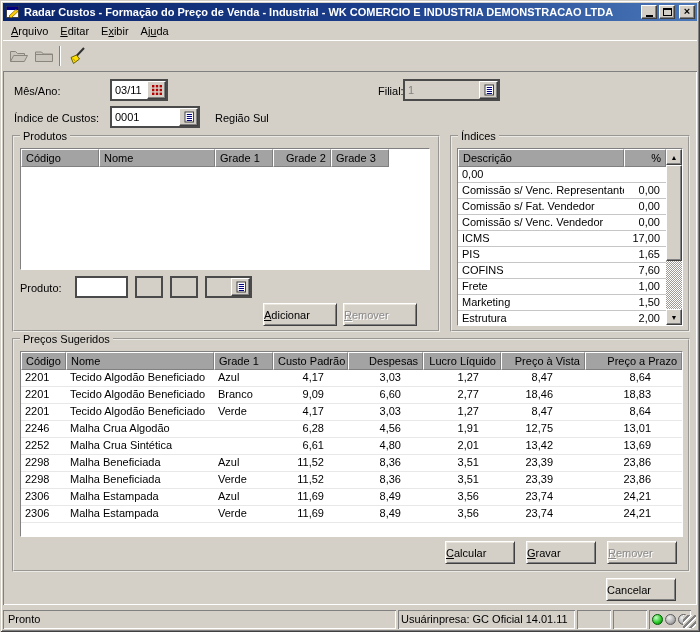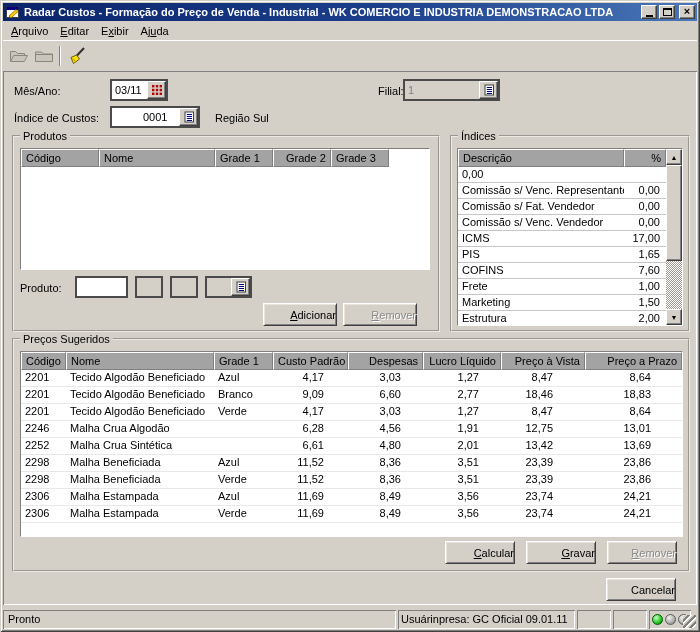--- a/index.html
+++ b/index.html
@@ -39,21 +39,21 @@
   .fgroup.disabled { background: #d4d0c8; }
   .fgroup.disabled input { background: #d4d0c8; color: #808080; }
   .lk-btn { width: 19px; flex: 0 0 auto; background: #d4d0c8; border: 1px solid; border-color: #fff #404040 #404040 #fff;
     box-shadow: inset -1px -1px 0 #808080; display: flex; align-items: center; justify-content: center; padding: 0; }
   .box { position: absolute; border: 2px solid #4a4a4a; background: #d4d0c8; height: 22px; }
 
   .group { position: absolute; border: 2px groove #eceae5; }
   .group-title { position: absolute; top: -8px; left: 6px; background: #d4d0c8; padding: 0 3px; line-height: 14px; }
 
   .btn { position: absolute; height: 23px; background: #d4d0c8; border: 1px solid; border-color: #fff #404040 #404040 #fff;
-    box-shadow: inset 1px 1px 0 #e8e4dc, inset -1px -1px 0 #808080; font: inherit; text-align: right; padding: 0; }
+    box-shadow: inset 1px 1px 0 #e8e4dc, inset -1px -1px 0 #808080; font: inherit; text-align: left; padding: 0; }
   .btn.disabled { color: #8a8a8a; text-shadow: 1px 1px 0 #fff; }
 
   .tbl { position: absolute; background: #fff; border: 1px solid; border-color: #808080 #fff #fff #808080; overflow: hidden; }
   .hdr-row { display: flex; height: 18px; }
   .th { background: #a3a3a3; border: 1px solid; border-color: #fff #808080 #808080 #fff; height: 18px; line-height: 15px; padding: 1px 4px; white-space: nowrap; overflow: hidden; }
   .th.filler { background: #fff; border: 0; flex: 1; }
   .thr { text-align: right; }
 
   
   .ph1 { width: 78px; } .ph2 { width: 116px; } .ph3 { width: 58px; } .ph4 { width: 58px; padding-left: 12px; } .ph5 { width: 58px; }
@@ -88,21 +88,21 @@
   .pc8 { flex: 1; text-align: right; padding-right: 31px; }
   .phd1 { width: 45px; } .phd2 { width: 148px; } .phd3 { width: 59px; } .phd4 { width: 75px; }
   .phd5 { width: 75px; } .phd6 { width: 78px; } .phd7 { width: 84px; } .phd8 { flex: 1; }
 
   
   #mes-label { left: 11px; top: 10px; }
   #mes-group { left: 107px; top: 8px; width: 58px; }
   #filial-label { left: 375px; top: 10px; }
   #filial-group { left: 400px; top: 8px; width: 97px; }
   #indice-label { left: 11px; top: 37px; }
-  #indice-group { left: 107px; top: 35px; width: 90px; padding-left: 28px; }
+  #indice-group { left: 107px; top: 35px; width: 90px; }
   #indice-desc { left: 212px; top: 37px; }
 
   
   #produtos-group { left: 9px; top: 64px; width: 428px; height: 197px; }
   #produtos-table { left: 6px; top: 11px; width: 410px; height: 122px; }
   #produto-label { left: 6px; top: 140px; height: 22px; line-height: 22px; }
   #produto-box1 { left: 61px; top: 139px; width: 53px; }
   #produto-box2 { left: 121px; top: 139px; width: 28px; }
   #produto-box3 { left: 156px; top: 139px; width: 28px; }
   #produto-box4 { left: 191px; top: 139px; width: 47px; }
@@ -445,21 +445,21 @@
       <button class="btn" id="calcular-btn"><u>C</u>alcular</button>
       <button class="btn" id="gravar-btn"><u>G</u>ravar</button>
       <button class="btn disabled" id="remover-preco-btn"><u>R</u>emover</button>
     </div>
 
     <button class="btn" id="cancelar-btn">Cancelar</button>
   </div>
 
   <div class="statusbar">
     <div class="sp" id="sp-msg">Pronto</div>
-    <div class="sp" id="sp-user">Usuárinpresa: GC Oficial 09.01.11</div>
+    <div class="sp" id="sp-user">Usuárinpresa: GC Oficial 14.01.11</div>
     <div class="sp" id="sp-a"></div>
     <div class="sp" id="sp-b"></div>
     <div class="sp" id="sp-led">
       <span class="led led-green"></span>
       <span class="led led-gray"></span>
       <span class="led led-gray"></span>
     </div>
     <div class="grip"></div>
   </div>
 </div>

